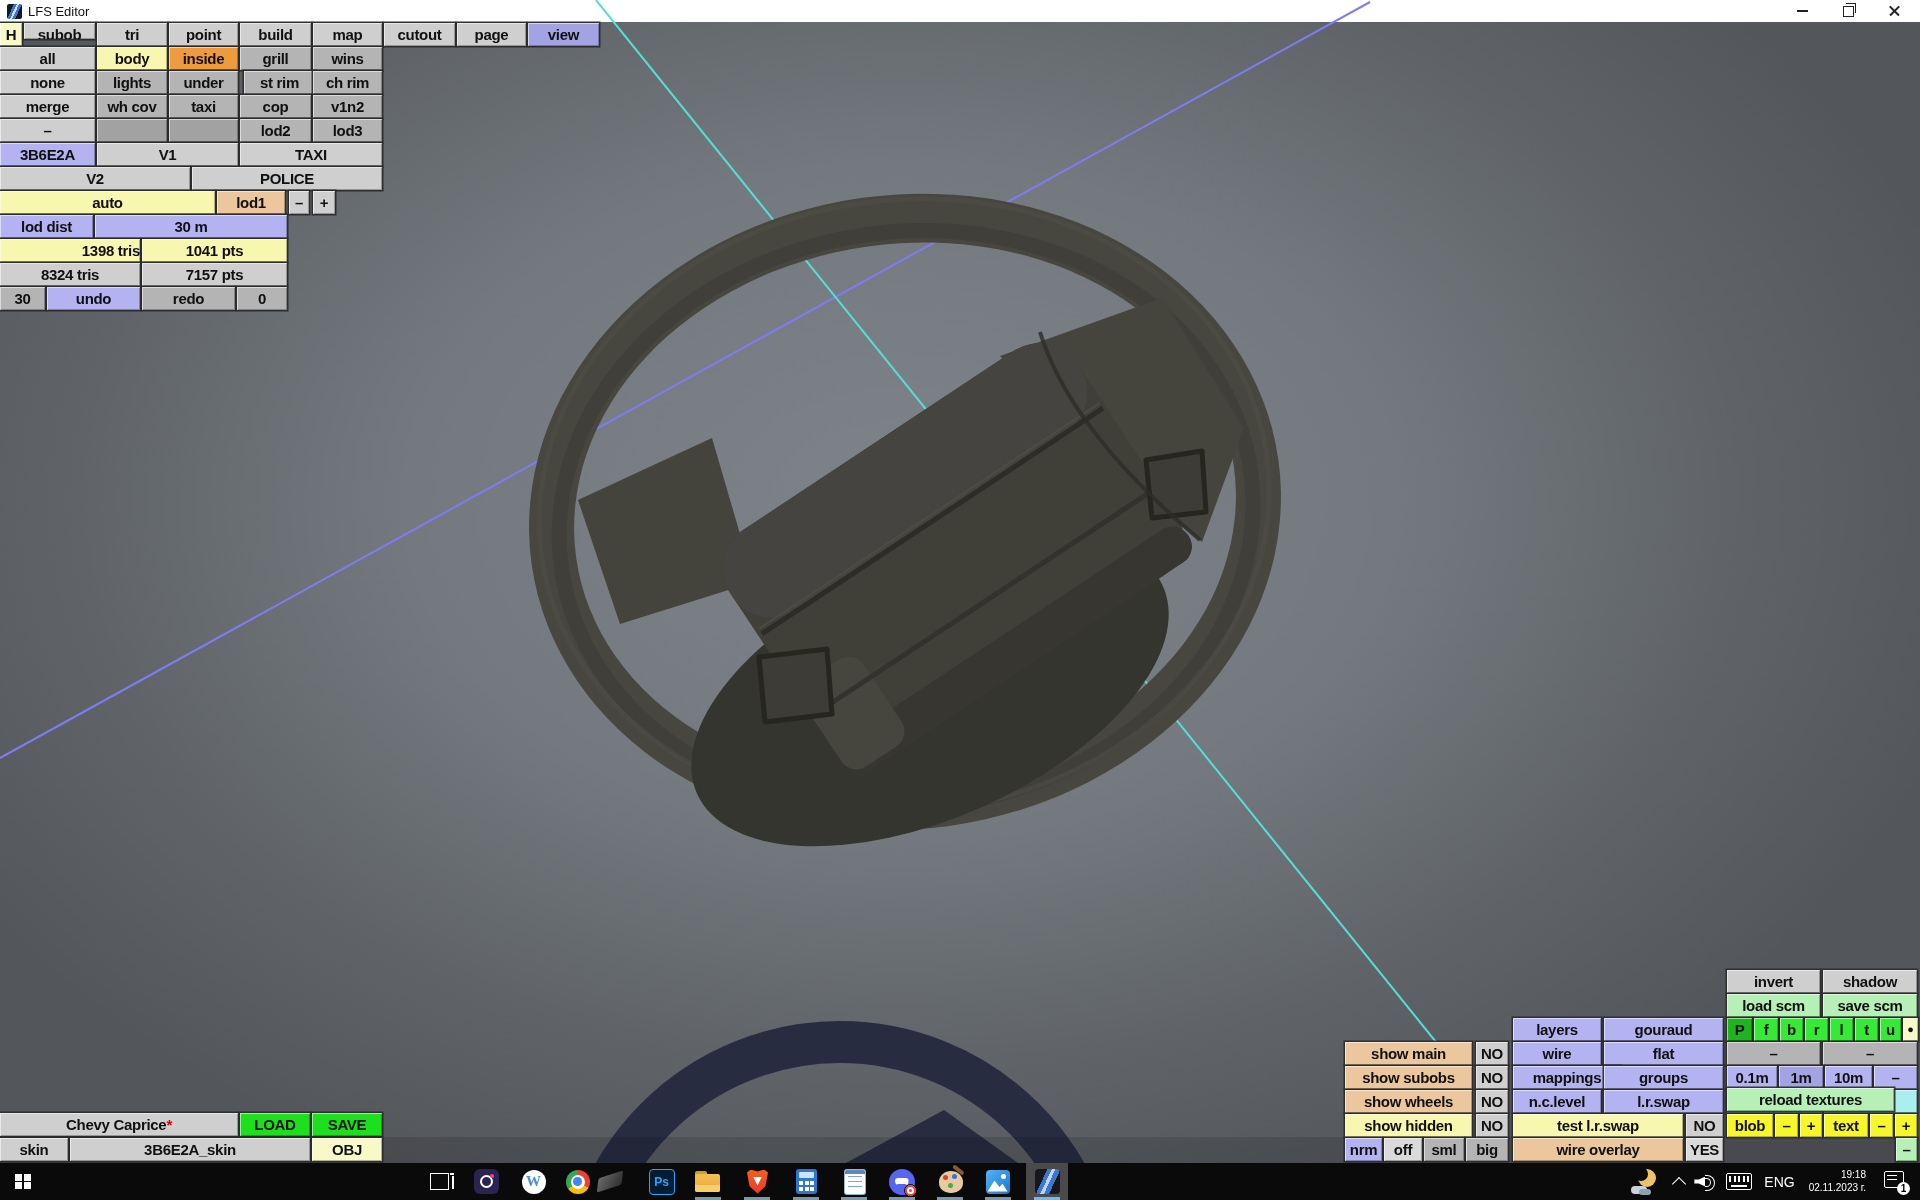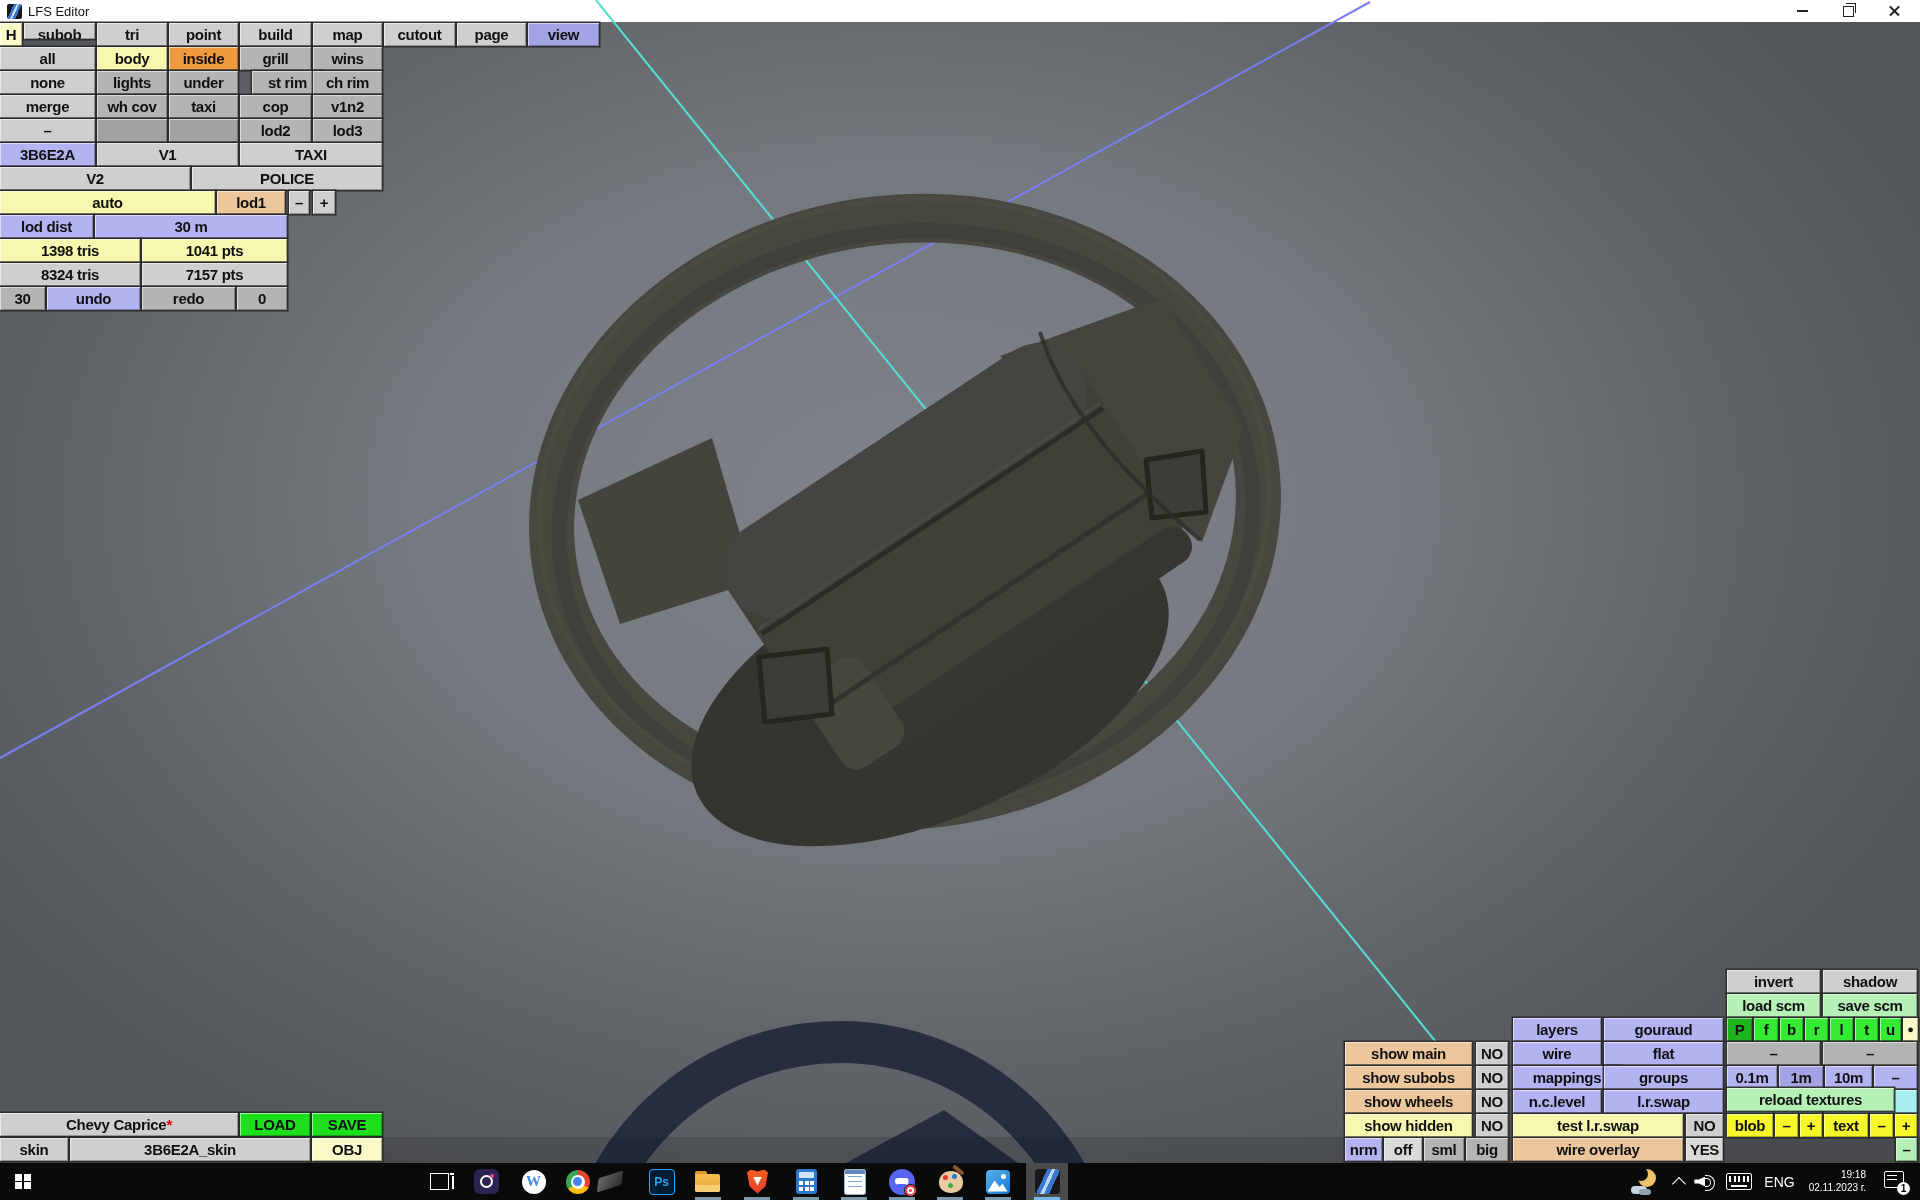--- a/index.html
+++ b/index.html
@@ -216,21 +216,21 @@
       <div class="btn g1" style="left: 457px; top: 23px; width: 69px; height: 23px; line-height: 23px;">page</div>
       <div class="btn pursel" style="left: 528px; top: 23px; width: 71px; height: 23px; line-height: 23px;">view</div>
       <div class="btn g1" style="left: 0px; top: 47px; width: 95px; height: 23px; line-height: 23px;">all</div>
       <div class="btn yel" style="left: 97px; top: 47px; width: 70px; height: 23px; line-height: 23px;">body</div>
       <div class="btn org" style="left: 169px; top: 47px; width: 69px; height: 23px; line-height: 23px;">inside</div>
       <div class="btn g2" style="left: 240px; top: 47px; width: 71px; height: 23px; line-height: 23px;">grill</div>
       <div class="btn g2" style="left: 313px; top: 47px; width: 69px; height: 23px; line-height: 23px;">wins</div>
       <div class="btn g1" style="left: 0px; top: 71px; width: 95px; height: 23px; line-height: 23px;">none</div>
       <div class="btn g2" style="left: 97px; top: 71px; width: 70px; height: 23px; line-height: 23px;">lights</div>
       <div class="btn g2" style="left: 169px; top: 71px; width: 69px; height: 23px; line-height: 23px;">under</div>
-      <div class="btn g2" style="left: 252px; top: 71px; width: 71px; height: 23px; line-height: 23px;">st rim</div>
+      <div class="btn g2" style="left: 244px; top: 71px; width: 71px; height: 23px; line-height: 23px;">st rim</div>
       <div class="btn g2" style="left: 313px; top: 71px; width: 69px; height: 23px; line-height: 23px;">ch rim</div>
       <div class="btn g1" style="left: 0px; top: 95px; width: 95px; height: 23px; line-height: 23px;">merge</div>
       <div class="btn g2" style="left: 97px; top: 95px; width: 70px; height: 23px; line-height: 23px;">wh cov</div>
       <div class="btn g2" style="left: 169px; top: 95px; width: 69px; height: 23px; line-height: 23px;">taxi</div>
       <div class="btn g2" style="left: 240px; top: 95px; width: 71px; height: 23px; line-height: 23px;">cop</div>
       <div class="btn g2" style="left: 313px; top: 95px; width: 69px; height: 23px; line-height: 23px;">v1n2</div>
       <div class="btn g1" style="left: 0px; top: 119px; width: 95px; height: 23px; line-height: 23px;">–</div>
       <div class="btn g3" style="left: 97px; top: 119px; width: 70px; height: 23px; line-height: 23px;"></div>
       <div class="btn g3" style="left: 169px; top: 119px; width: 69px; height: 23px; line-height: 23px;"></div>
       <div class="btn g2" style="left: 240px; top: 119px; width: 71px; height: 23px; line-height: 23px;">lod2</div>
@@ -239,21 +239,21 @@
       <div class="btn g1" style="left: 97px; top: 143px; width: 141px; height: 23px; line-height: 23px;">V1</div>
       <div class="btn g1" style="left: 240px; top: 143px; width: 142px; height: 23px; line-height: 23px;">TAXI</div>
       <div class="btn g1" style="left: 0px; top: 167px; width: 190px; height: 23px; line-height: 23px;">V2</div>
       <div class="btn g1" style="left: 192px; top: 167px; width: 190px; height: 23px; line-height: 23px;">POLICE</div>
       <div class="btn yel" style="left: 0px; top: 191px; width: 215px; height: 23px; line-height: 23px;">auto</div>
       <div class="btn tan" style="left: 217px; top: 191px; width: 68px; height: 23px; line-height: 23px;">lod1</div>
       <div class="btn g1" style="left: 289px; top: 191px; width: 20px; height: 23px; line-height: 23px;">–</div>
       <div class="btn g1" style="left: 313px; top: 191px; width: 22px; height: 23px; line-height: 23px;">+</div>
       <div class="btn pur" style="left: 0px; top: 215px; width: 93px; height: 23px; line-height: 23px;">lod dist</div>
       <div class="btn pur" style="left: 95px; top: 215px; width: 192px; height: 23px; line-height: 23px;">30 m</div>
-      <div class="btn yel" style="left: 0px; top: 239px; width: 140px; height: 23px; line-height: 23px;">1398 tris</div>
+      <div class="btn yel" style="left: 0px; top: 239px; width: 140px; height: 23px; line-height: 23px; text-align: right;">1398 tris</div>
       <div class="btn yel" style="left: 142px; top: 239px; width: 145px; height: 23px; line-height: 23px;">1041 pts</div>
       <div class="btn g1" style="left: 0px; top: 263px; width: 140px; height: 23px; line-height: 23px;">8324 tris</div>
       <div class="btn g1" style="left: 142px; top: 263px; width: 145px; height: 23px; line-height: 23px;">7157 pts</div>
       <div class="btn g2" style="left: 0px; top: 287px; width: 45px; height: 23px; line-height: 23px;">30</div>
       <div class="btn pur" style="left: 47px; top: 287px; width: 93px; height: 23px; line-height: 23px;">undo</div>
       <div class="btn g2" style="left: 142px; top: 287px; width: 93px; height: 23px; line-height: 23px;">redo</div>
       <div class="btn g2" style="left: 237px; top: 287px; width: 50px; height: 23px; line-height: 23px;">0</div>
       <div class="btn g1" style="left: 0px; top: 1113px; width: 238px; height: 23px; line-height: 23px;">Chevy Caprice<span class="mark">*</span></div>
       <div class="btn grn" style="left: 240px; top: 1113px; width: 70px; height: 23px; line-height: 23px;">LOAD</div>
       <div class="btn grn" style="left: 312px; top: 1113px; width: 70px; height: 23px; line-height: 23px;">SAVE</div>

